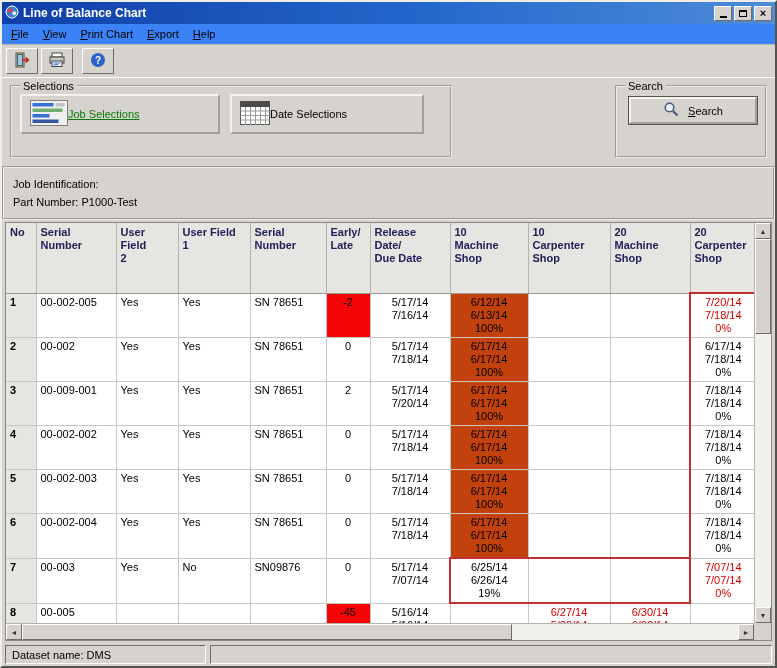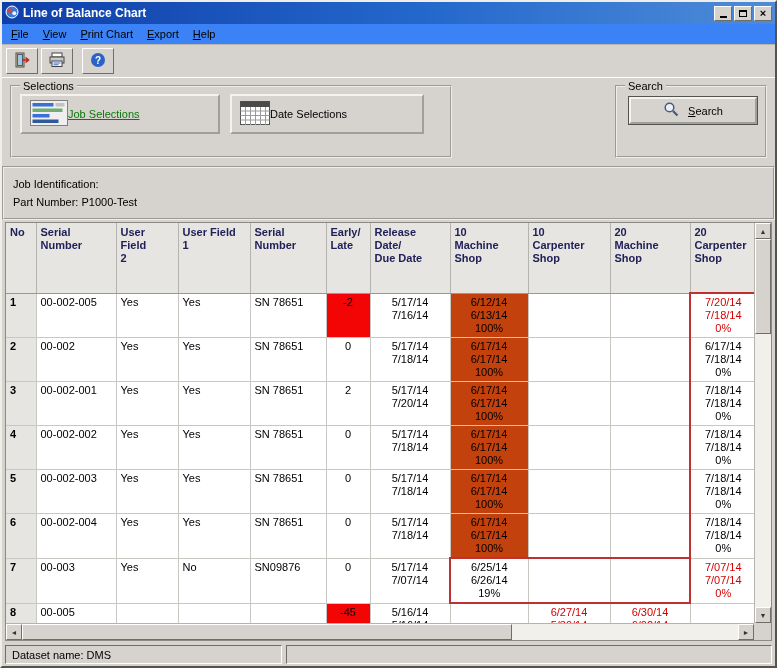--- a/index.html
+++ b/index.html
@@ -84,21 +84,21 @@
   .hscroll .sbtn{width:16px;height:100%;}
   .vthumb{flex:0 0 95px;background:#d6d3ce;border:1px solid;border-color:#fff #6f6d68 #6f6d68 #fff;}
   .hthumb{flex:0 0 490px;background:#d6d3ce;border:1px solid;border-color:#fff #6f6d68 #6f6d68 #fff;}
   .vtrack,.htrack{flex:1;}
   .corner{background:#d6d3ce;}
 
   
   .statusbar{flex:0 0 23px;display:flex;gap:4px;padding:2px 3px;align-items:stretch;}
   .status-cell{border:1px solid;border-color:#6f6d68 #fff #fff #6f6d68;padding:2px 6px;
                display:flex;align-items:center;}
-  .status-left{width:277px;}
+  .status-left{width:201px;}
   .status-right{flex:1;}
 </style>
 </head>
 <body>
 
 <div class="window">
 
   <div class="titlebar">
     <span>
       <svg width="14" height="14" viewBox="0 0 14 14">
@@ -285,21 +285,21 @@
 6/17/14
 100%</td>
               <td class="center"></td>
               <td class="center"></td>
               <td class="right lob-l">6/17/14
 7/18/14
 0%</td>
             </tr>
             <tr>
               <td class="rowno">3</td>
-              <td class="">00-002-001</td>
+              <td class="">00-009-001</td>
               <td class="">Yes</td>
               <td class="">Yes</td>
               <td class="">SN 78651</td>
               <td class="center">2</td>
               <td class="right">5/17/14
 7/20/14</td>
               <td class="center complete">6/17/14
 6/17/14
 100%</td>
               <td class="center"></td>

